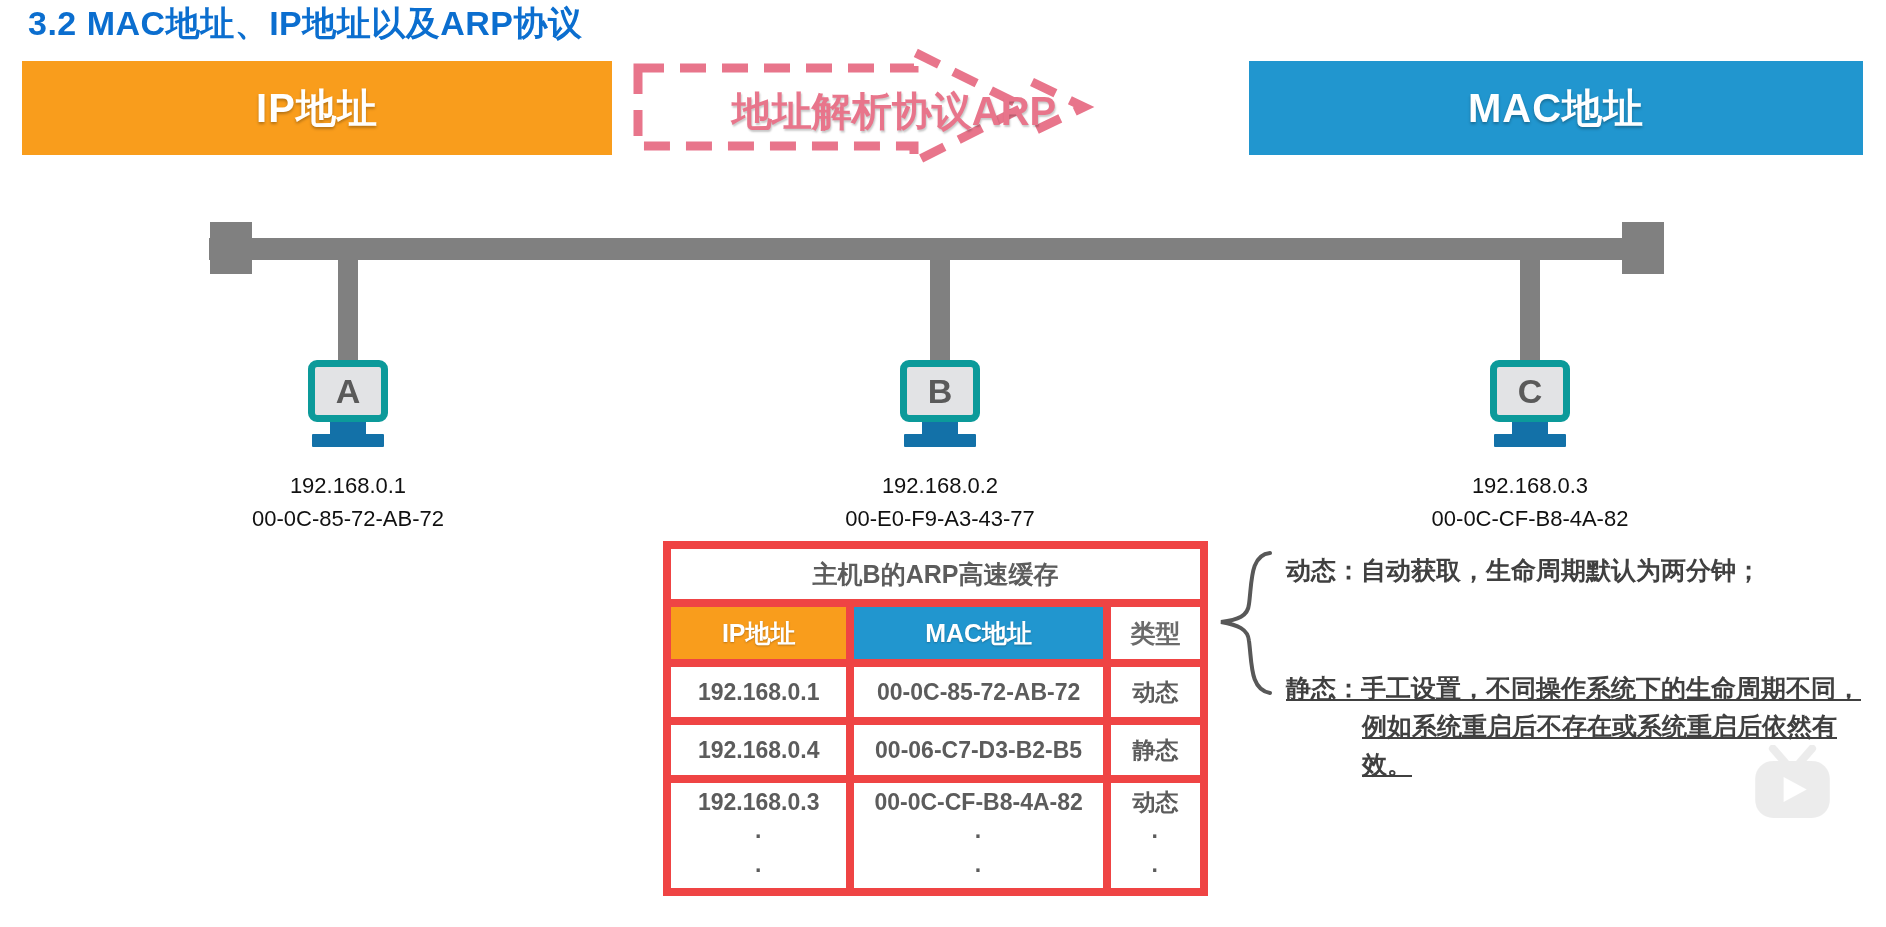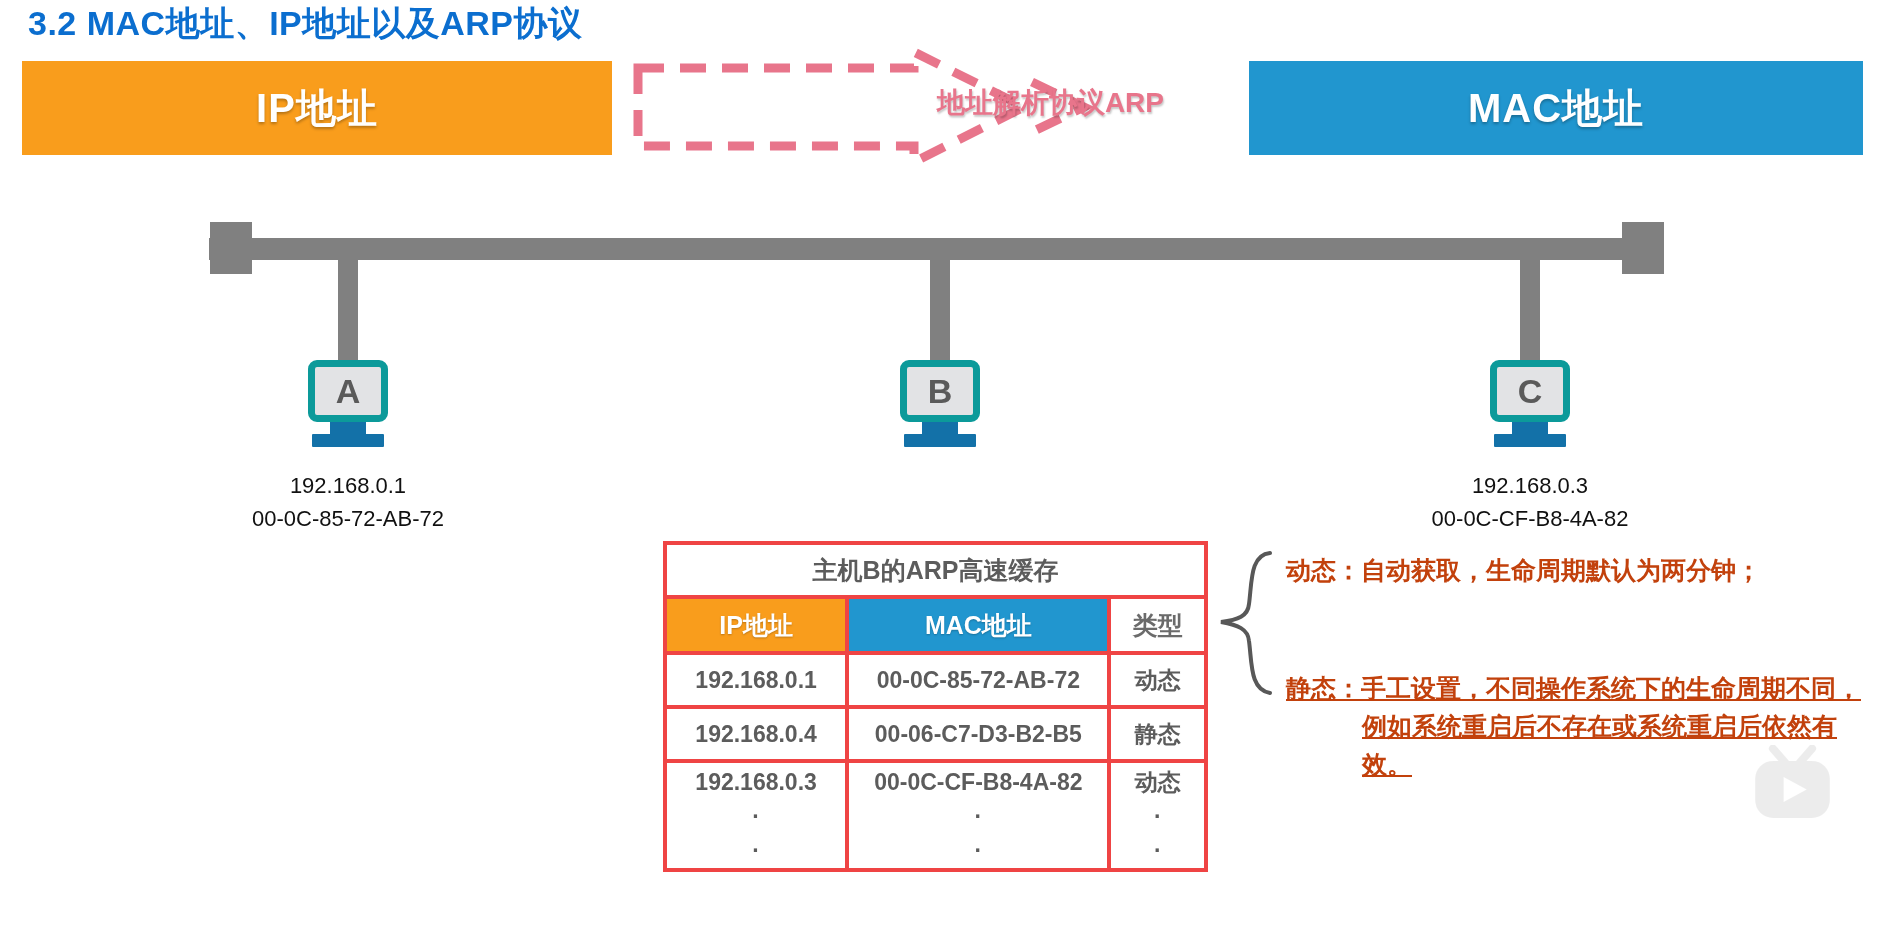--- a/index.html
+++ b/index.html
@@ -25,22 +25,22 @@
   }
   #ip-banner{left:22px;top:61px;width:590px;height:94px;background:#f99d1c;}
   #mac-banner{left:1249px;top:61px;width:614px;height:94px;background:#2196cf;}
 
   
   #arp-arrow{
     position:absolute;left:632px;top:46px;width:614px;height:122px;
   }
   #arp-arrow svg{position:absolute;left:0;top:0;}
   #arp-arrow-label{
-    position:absolute;left:8px;top:38px;width:524px;text-align:right;
-    font-size:28px;font-weight:bold;color:#e8758b;
+    position:absolute;left:0;top:38px;width:524px;text-align:center;
+    font-size:40px;font-weight:bold;color:#e8758b;
     text-shadow:1px 2px 2px rgba(0,0,0,.22);white-space:nowrap;
   }
 
   
   #bus-line{position:absolute;left:209px;top:238px;width:1430px;height:22px;background:#808080;}
   .bus-terminator{position:absolute;top:222px;width:42px;height:52px;background:#808080;}
   #bus-term-left{left:210px;}
   #bus-term-right{left:1622px;}
   .drop-line{position:absolute;top:256px;width:20px;height:110px;background:#808080;}
 
@@ -54,42 +54,42 @@
   .monitor-letter{font-size:34px;font-weight:bold;color:#5a5a5a;line-height:1;}
   .stand-neck{width:36px;height:12px;background:#1371a8;margin:0 auto;}
   .stand-base{width:72px;height:13px;background:#1371a8;margin:0 auto;border-radius:1px;}
   .host-info{margin-top:22px;text-align:center;color:#111;font-size:22px;line-height:33px;}
 
   
   #arp-table{
     position:absolute;left:663px;top:541px;width:545px;
     border-collapse:collapse;background:#ffffff;
   }
-  #arp-table td{border:4px solid #ef4444;}
+  #arp-table td{border:8px solid #ef4444;}
   .tbl-title{
     height:48px;text-align:center;font-size:25px;font-weight:bold;color:#5c5c5c;
   }
   .th-ip,.th-mac,.th-type{
     height:50px;text-align:center;font-size:25px;font-weight:bold;
     text-shadow:0 1px 2px rgba(0,0,0,.25);
   }
   .th-ip{background:#f99d1c;color:#ffffff;}
   .th-mac{background:#2196cf;color:#ffffff;}
   .th-type{background:#ffffff;color:#6b6b6b;text-shadow:none;}
   .cell{height:48px;text-align:center;font-size:23px;font-weight:bold;color:#5c5c5c;}
   .cell-dots{height:86px;text-align:center;color:#5c5c5c;vertical-align:top;
              font-size:23px;font-weight:bold;line-height:34px;padding-top:2px;}
   .col-ip{width:180px;}
   .col-mac{width:270px;}
   .col-type{width:95px;margin-top:48px;}
 
   
   #brace{position:absolute;left:1216px;top:548px;width:60px;height:150px;}
   .annotation{
-    position:absolute;color:#c2410c;font-weight:bold;font-size:25px;line-height:38px;
+    position:absolute;color:#404040;font-weight:bold;font-size:25px;line-height:38px;
   }
   #anno-dynamic{left:1286px;top:551px;width:580px;}
   #anno-static{left:1286px;top:669px;width:580px;}
   #anno-static .anno-hang{display:block;padding-left:76px;text-indent:-76px;text-decoration:underline;}
 
   
   #watermark{
     position:absolute;left:1745px;top:745px;width:95px;height:80px;opacity:.13;
   }
 </style>
@@ -134,20 +134,24 @@
       <div>00-0C-85-72-AB-72</div>
     </div>
   </div>
 
   <div class="host" style="left:780px;top:360px;">
     <div class="monitor">
       <span class="monitor-letter">B</span>
     </div>
     <div class="stand-neck"></div>
     <div class="stand-base"></div>
+    <div class="host-info">
+      <div>192.168.0.2</div>
+      <div>00-E0-F9-A3-43-77</div>
+    </div>
   </div>
 
   <div class="host" style="left:1370px;top:360px;">
     <div class="monitor">
       <span class="monitor-letter">C</span>
     </div>
     <div class="stand-neck"></div>
     <div class="stand-base"></div>
     <div class="host-info">
       <div>192.168.0.3</div>

